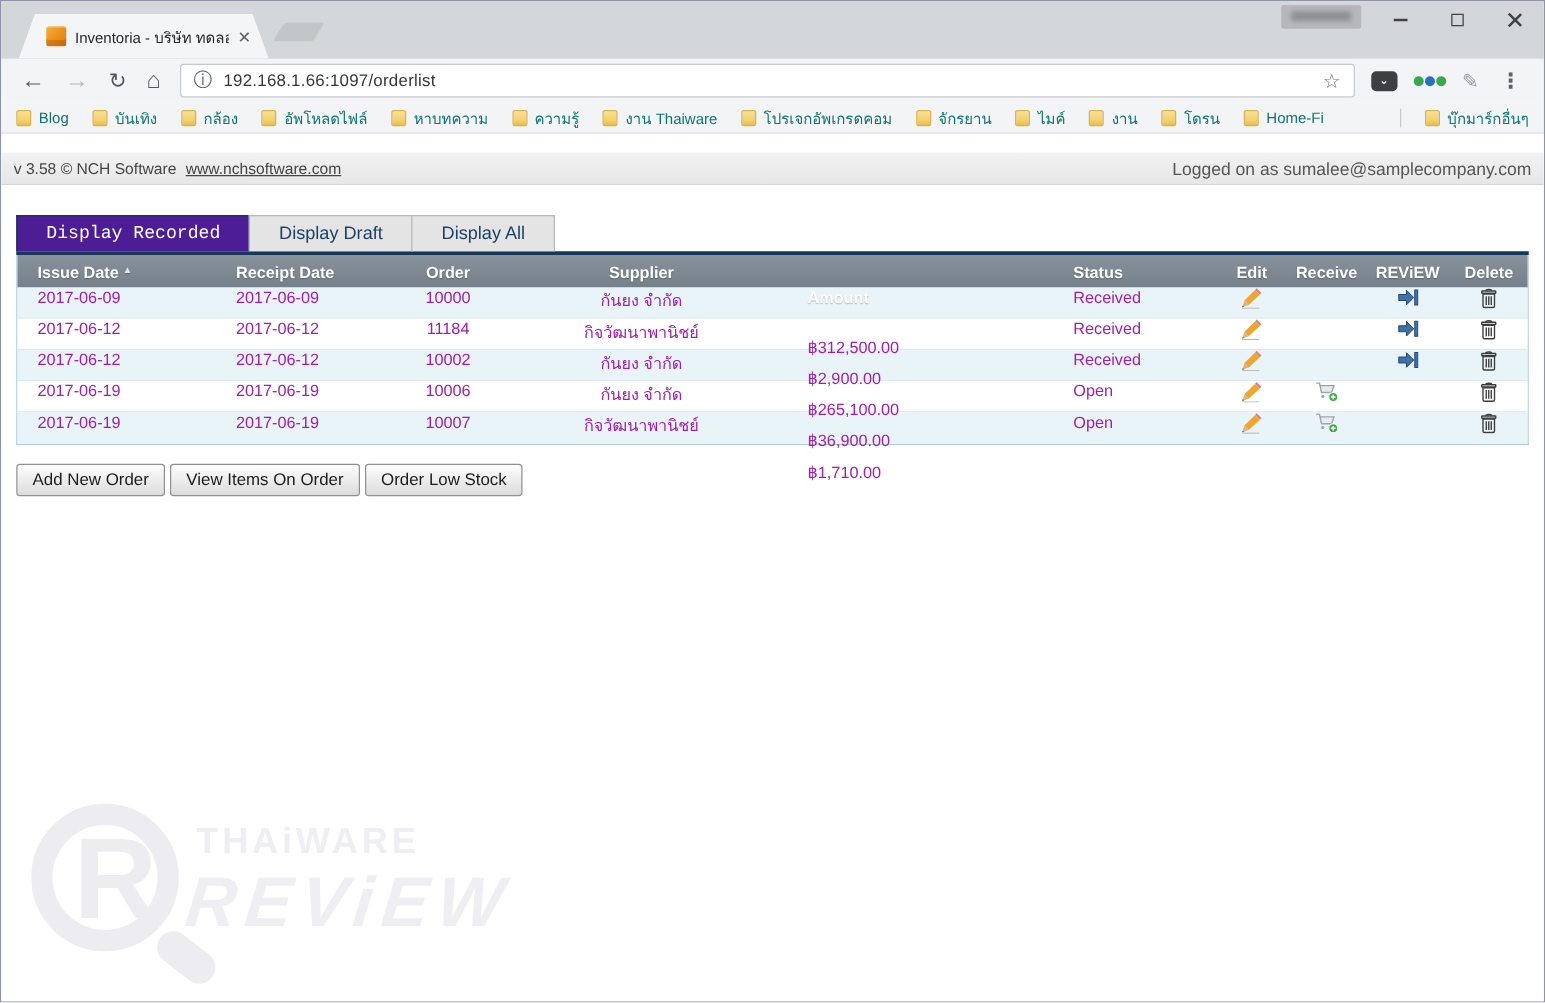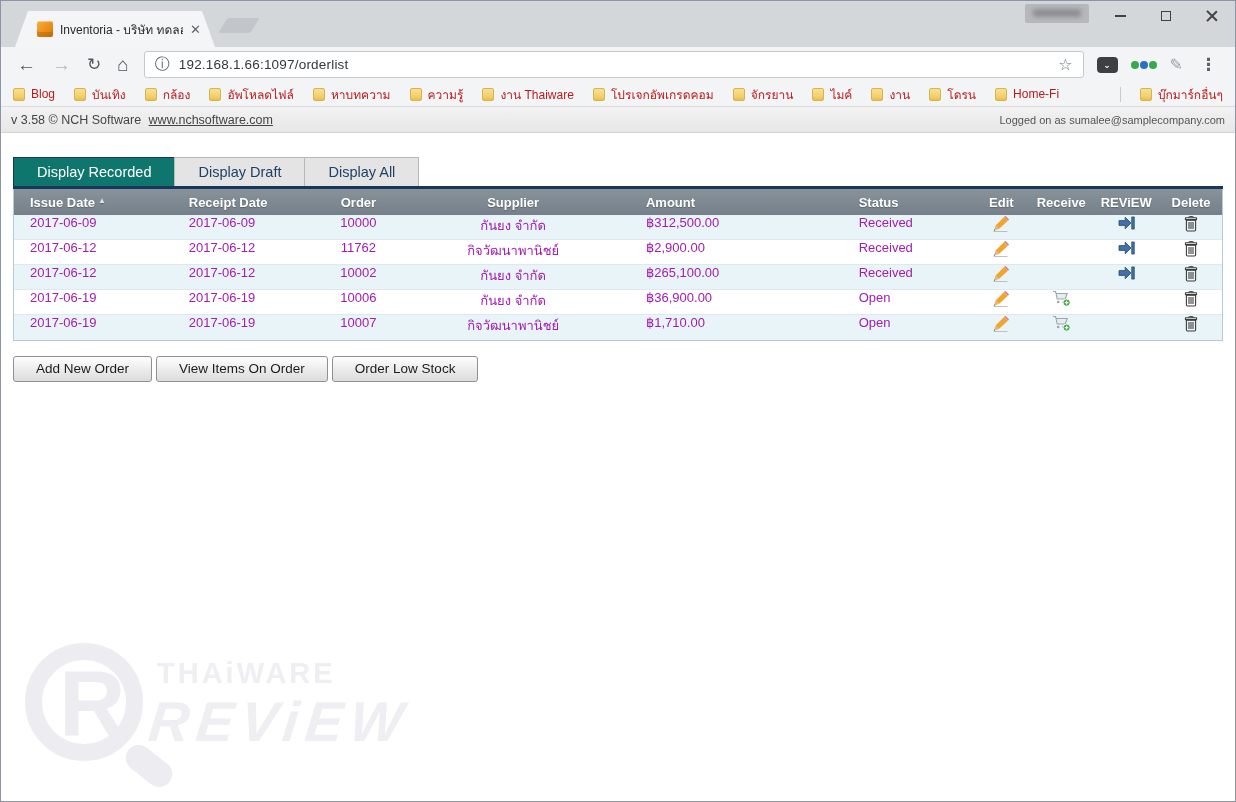--- a/index.html
+++ b/index.html
@@ -36,57 +36,57 @@
   .star-ico { margin-left:auto; font-size:16px; color:#74777b; }
   .ext-area { display:flex; align-items:center; gap:13px; padding:0 6px; }
   .pocket { width:21px; height:16px; background:#3c4043; border-radius:4px; display:flex; align-items:center; justify-content:center; color:#fff; font-size:9px; font-weight:bold; }
   .ogo { display:flex; gap:1px; align-items:center; }
   .ogo b { width:8px; height:8px; border-radius:50%; display:block; }
   .ogo b:nth-child(1),.ogo b:nth-child(3){ background:#35a94c; }
   .ogo b:nth-child(2){ background:#2b6fc0; }
   .hl-pen { font-size:16px; color:#9aa0a6; transform:rotate(0deg); }
   .menu-dots { font-size:17px; color:#5f6368; font-weight:bold; padding:0 4px; }
 
-  .bookmarks { height:25px; background:#f3f4f5; border-bottom:1px solid #d9dbdd; display:flex; align-items:center; padding:0 12px; gap:19px; font-size:12px; color:#b91c1c; flex:none; white-space:nowrap; }
+  .bookmarks { height:25px; background:#f3f4f5; border-bottom:1px solid #d9dbdd; display:flex; align-items:center; padding:0 12px; gap:19px; font-size:12px; color:#0f766e; flex:none; white-space:nowrap; }
   .bm { display:flex; align-items:center; gap:6px; }
   .bm-ico { width:12px; height:13px; border-radius:2px; background:linear-gradient(180deg,#f9e093 0%,#f3cf6b 70%,#e8bd4e 100%); border:1px solid #d8b351; flex:none; }
   .bm-sep { width:1px; height:15px; background:#c8cacc; margin-left:auto; }
 
   
   .page { flex:1; background:#fff; position:relative; overflow:hidden; }
   .app-header { height:45px; background:linear-gradient(180deg,#fcfcfc 0%,#eeeeee 70%,#e2e2e2 100%); border-bottom:1px solid #cfcfcf; display:flex; align-items:center; }
   .brand { width:120px; height:100%; background:linear-gradient(180deg,#3e97e2 0%,#2180d0 45%,#156cbd 100%); color:#fff; font-size:21px; font-weight:bold; display:flex; align-items:center; justify-content:center; text-shadow:0 1px 2px rgba(0,40,90,.45); letter-spacing:.3px; }
   .company { margin-left:17px; font-size:18px; color:#1d1d1d; }
   .app-nav { margin-left:auto; margin-right:14px; display:flex; gap:11px; font-size:13.5px; }
   .app-nav span { color:#222; text-decoration:underline; }
-  .version-bar { height:26px; background:linear-gradient(180deg,#f2f2f2,#e7e7e7); border-bottom:1px solid #d4d4d4; display:flex; align-items:center; justify-content:space-between; padding:0 10px; }
+  .version-bar { height:26px; background:linear-gradient(180deg,#f2f2f2,#e7e7e7); border-bottom:1px solid #d4d4d4; display:flex; align-items:center; justify-content:space-between; padding:0 10px;margin-top:15px; }
   .version-left { font-size:12.5px; color:#454545; }
   .version-left u { margin-left:4px; }
-  .logged-on { font-size:11px; color:#555; }
+  .logged-on { font-size:14px; color:#555; }
 
   .content { padding:24px 12px 0 12px; }
   .otabs { display:flex; }
   .otab { height:29px; line-height:29px; padding:0 23px; font-size:14.5px; background:#e4e4e4; color:#1d4166; border:1px solid #b8b8b8; border-bottom:none; margin-right:-1px; }
-  .otab.active { background:#0f766e; color:#fff; border-color:#16365a; font-weight:normal; }
+  .otab.active { background:#4c1d95; color:#fff; border-color:#16365a; font-weight:normal;font-family:Liberation Mono, monospace; }
   .otab-underline { height:3px; background:#16365a; }
 
   .otable { border:1px solid #b3cbd9; border-top:none; }
   .trow { display:flex; align-items:flex-start; height:25px; border-bottom:1px solid #dde9ee; background:#fff; font-size:13px; color:#a21caf; }
   .trow:nth-child(even) { background:#e9f4f8; }
   .trow:last-child { border-bottom:none; }
   .thead { display:flex; align-items:center; height:26px; background:linear-gradient(180deg,#87929b,#75808a); color:#fff; font-weight:bold; font-size:13px; text-shadow:0 1px 1px rgba(0,0,0,.25); }
   .c1{width:155px;padding-left:16px;} .c2{width:130px;padding-left:20px;} .c3{width:120px;text-align:center;}
-  .c4{width:190px;text-align:center;} .c5{width:215px;padding-left:38px;} .c6{width:150px;padding-left:36px;}
+  .c4{width:190px;text-align:center;} .c5{width:215px;padding-left:38px;margin-top:40px;} .c6{width:150px;padding-left:36px;}
   .c7{width:58px;text-align:center;} .c8{width:62px;text-align:center;} .c9{width:68px;text-align:center;} .c10{width:62px;text-align:center;}
   .sort-arrow { font-size:8px; vertical-align:4px; color:#dfe4e8; margin-left:3px; }
   .icell { display:flex; align-items:center; justify-content:center; }
   .icell svg { display:block; }
 
   .btn-row { margin-top:15px; display:flex; gap:4px; }
-  .obtn { padding:4px 22px 5px; font-size:13.5px; color:#1c1c1c; background:linear-gradient(180deg,#fefefe,#e9e9e9 60%,#dcdcdc); border:1px solid #909090; border-radius:3px; }
+  .obtn { padding:4px 12px 5px; font-size:13.5px; color:#1c1c1c; background:linear-gradient(180deg,#fefefe,#e9e9e9 60%,#dcdcdc); border:1px solid #909090; border-radius:3px; }
 
   
   .wm { position:absolute; left:6px; bottom:6px; width:400px; height:170px; color:#ededf1; pointer-events:none; }
   .wm-ring { position:absolute; left:18px; top:18px; width:118px; height:118px; border:17px solid #ededf1; border-radius:50%; }
   .wm-handle { position:absolute; left:116px; top:128px; width:52px; height:26px; background:#ededf1; border-radius:13px; transform:rotate(38deg); }
   .wm-r { position:absolute; left:52px; top:26px; font-size:92px; font-weight:bold; color:#ededf1; }
   .wm-top { position:absolute; left:150px; top:32px; font-size:29px; font-weight:bold; letter-spacing:3px; color:#efeff3; }
   .wm-bottom { position:absolute; left:142px; top:64px; font-size:56px; font-weight:bold; font-style:italic; letter-spacing:7px; transform:skewX(-6deg); color:#efeff3; }
 </style>
 </head>
@@ -263,21 +263,21 @@
                 <line x1="6" y1="7" x2="6" y2="14"></line>
                 <line x1="8" y1="7" x2="8" y2="14"></line>
                 <line x1="10" y1="7" x2="10" y2="14"></line>
               </svg>
             </span>
         </div>
 
         <div class="trow">
           <span class="c1">2017-06-12</span>
           <span class="c2">2017-06-12</span>
-          <span class="c3">11762</span>
+          <span class="c3">11184</span>
           <span class="c4">กิจวัฒนาพานิชย์</span>
           <span class="c5">฿2,900.00</span>
           <span class="c6">Received</span>
           <span class="c7 icell">
               <svg width="17" height="17" viewBox="0 0 16 16">
                 <path d="M11.6 0.6 L15.2 4.2 L14 5.4 L10.4 1.8 Z" fill="#e07f8c"></path>
                 <path d="M10.4 1.8 L14 5.4 L5.6 13.2 L2.4 9.8 Z" fill="#f0a62e"></path>
                 <path d="M2.4 9.8 L5.6 13.2 L0.8 14.8 Z" fill="#d9b77e"></path>
                 <path d="M0.8 14.8 L2 14.4 L1.2 13.6 Z" fill="#333"></path>
                 <rect x="0.6" y="15.2" width="13" height="0.8" fill="#b5b5b5"></rect>

